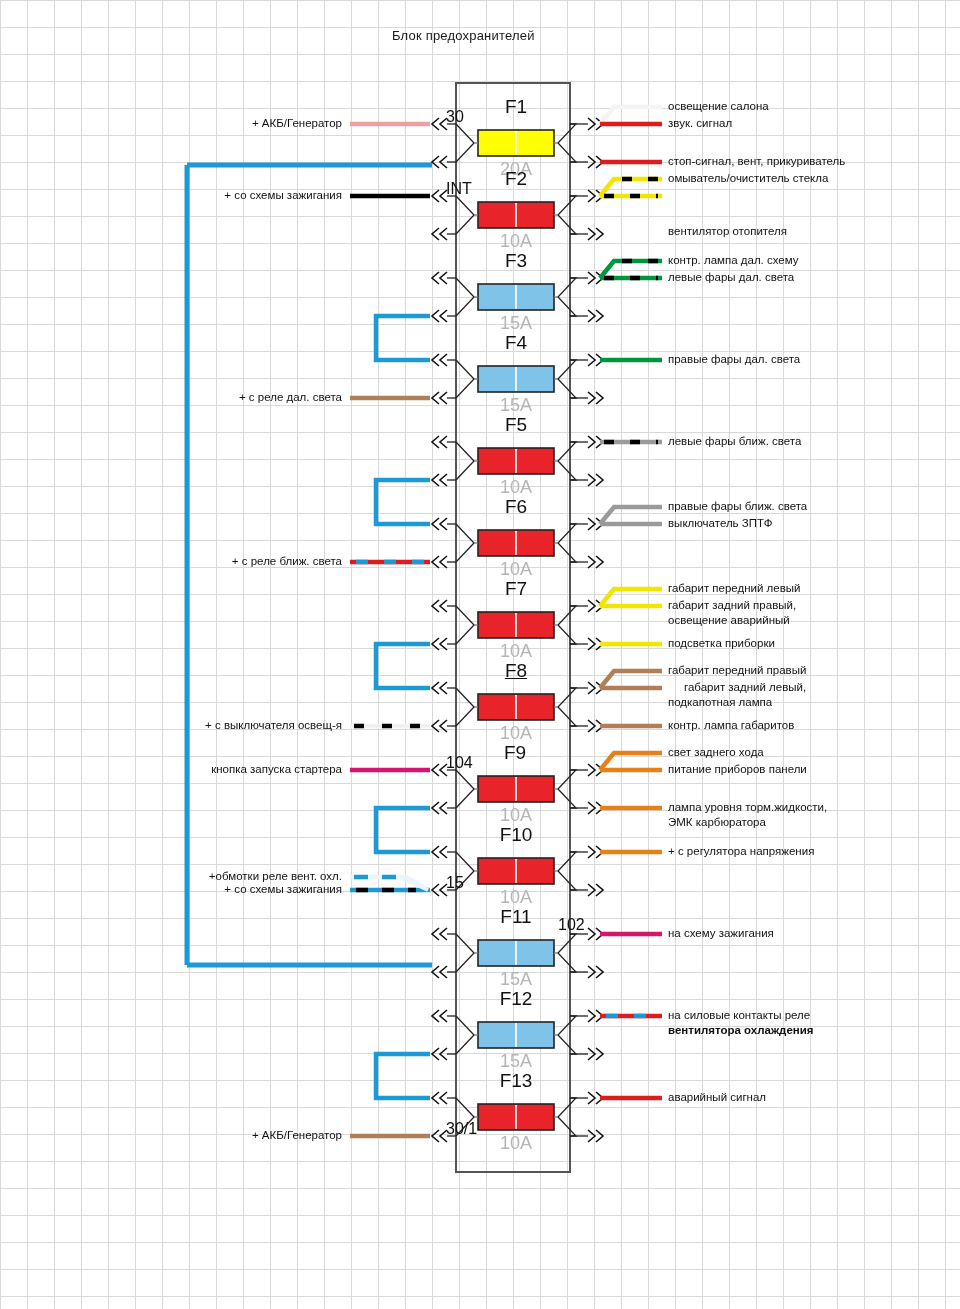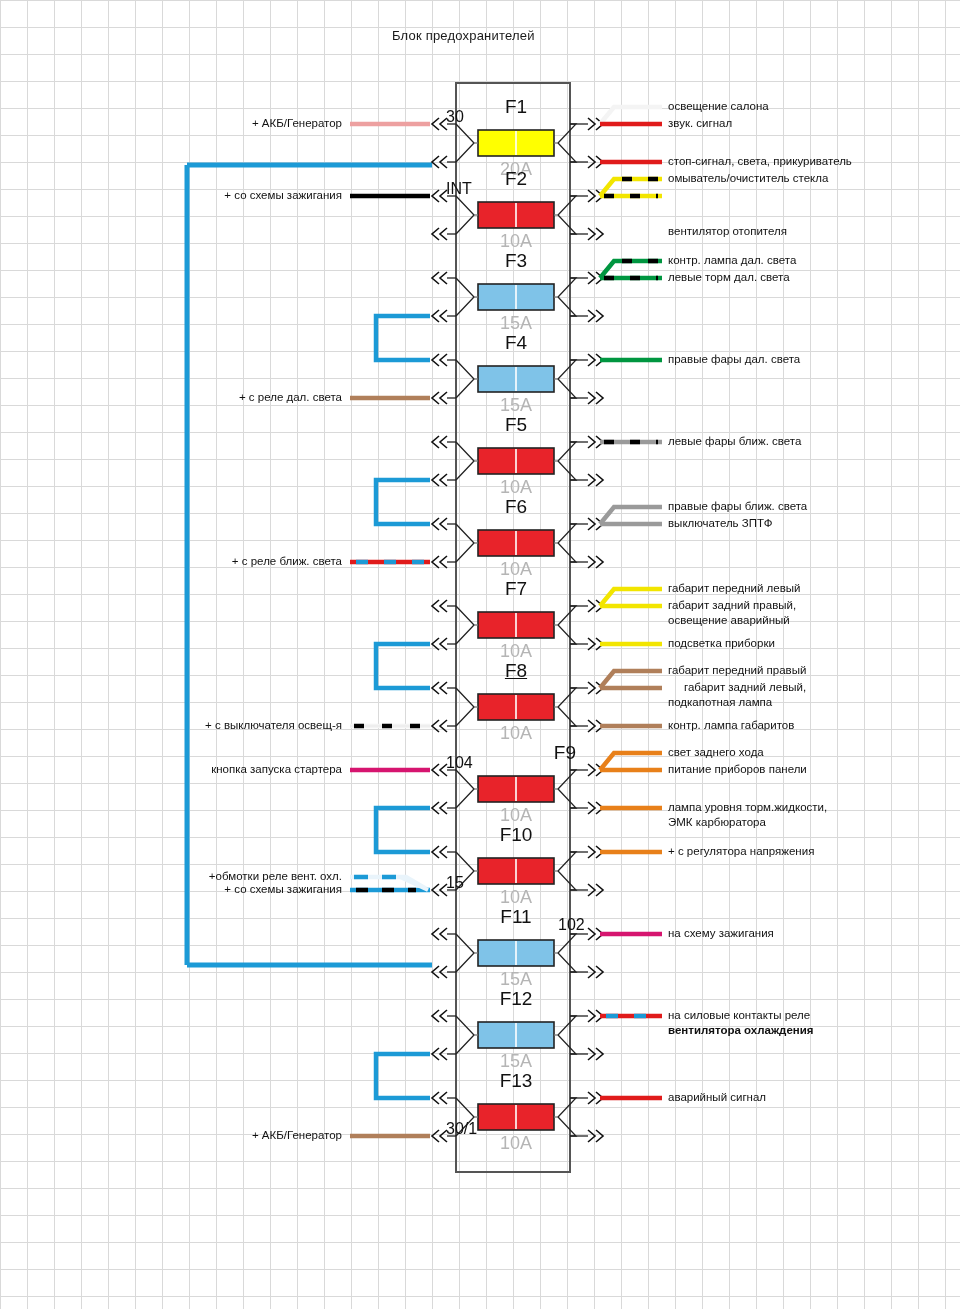--- a/index.html
+++ b/index.html
@@ -428,31 +428,31 @@
       <polyline points="400,877 428,890" fill="none" stroke="#e9f4fb" stroke-width="4"></polyline>
     </svg>
 
   <div id="overlay">
       <div class="fname" style="left: 471px; top: 96px;">F1</div>
       <div class="famp" style="left: 471px; top: 159px;">20A</div>
       <div class="lbl r" style="right: 618px; top: 116px;">+ АКБ/Генератор</div>
       <div class="pinnum" style="left: 446px; top: 108px;">30</div>
       <div class="lbl" style="left: 668px; top: 99px;">освещение салона</div>
       <div class="lbl" style="left: 668px; top: 116px;">звук. сигнал</div>
-      <div class="lbl" style="left: 668px; top: 154px;">стоп-сигнал, света, прикуриватель</div>
+      <div class="lbl" style="left: 668px; top: 154px;">стоп-сигнал, вент, прикуриватель</div>
       <div class="fname" style="left: 471px; top: 168px;">F2</div>
       <div class="famp" style="left: 471px; top: 231px;">10A</div>
       <div class="lbl r" style="right: 618px; top: 188px;">+ со схемы зажигания</div>
       <div class="pinnum" style="left: 446px; top: 180px;">INT</div>
       <div class="lbl" style="left: 668px; top: 171px;">омыватель/очиститель стекла</div>
       <div class="lbl" style="left: 668px; top: 188px; margin-top: 36px;">вентилятор отопителя</div>
       <div class="fname" style="left: 471px; top: 250px;">F3</div>
       <div class="famp" style="left: 471px; top: 313px;">15A</div>
-      <div class="lbl" style="left: 668px; top: 253px;">контр. лампа дал. света</div>
-      <div class="lbl" style="left: 668px; top: 270px;">левые торм дал. света</div>
+      <div class="lbl" style="left: 668px; top: 253px;">контр. лампа дал. схему</div>
+      <div class="lbl" style="left: 668px; top: 270px;">левые фары дал. света</div>
       <div class="fname" style="left: 471px; top: 332px;">F4</div>
       <div class="famp" style="left: 471px; top: 395px;">15A</div>
       <div class="lbl r" style="right: 618px; top: 390px;">+ с реле дал. света</div>
       <div class="lbl" style="left: 668px; top: 352px;">правые фары дал. света</div>
       <div class="fname" style="left: 471px; top: 414px;">F5</div>
       <div class="famp" style="left: 471px; top: 477px;">10A</div>
       <div class="lbl" style="left: 668px; top: 434px;">левые фары ближ. света</div>
       <div class="fname" style="left: 471px; top: 496px;">F6</div>
       <div class="famp" style="left: 471px; top: 559px;">10A</div>
       <div class="lbl r" style="right: 618px; top: 554px;">+ с реле ближ. света</div>
@@ -464,21 +464,21 @@
       <div class="lbl" style="left: 668px; top: 598px;">габарит задний правый,</div>
       <div class="lbl" style="left: 668px; top: 613px;">освещение аварийный</div>
       <div class="lbl" style="left: 668px; top: 636px;">подсветка приборки</div>
       <div class="fname" style="left: 471px; top: 660px; text-decoration: underline;">F8</div>
       <div class="famp" style="left: 471px; top: 723px;">10A</div>
       <div class="lbl r" style="right: 618px; top: 718px;">+ с выключателя освещ-я</div>
       <div class="lbl" style="left: 668px; top: 663px;">габарит передний правый</div>
       <div class="lbl" style="left: 684px; top: 680px;">габарит задний левый,</div>
       <div class="lbl" style="left: 668px; top: 695px;">подкапотная лампа</div>
       <div class="lbl" style="left: 668px; top: 718px;">контр. лампа габаритов</div>
-      <div class="fname" style="left: 486px; top: 742px; text-align: right;">F9</div>
+      <div class="fname" style="left: 470px; top: 742px;">F9</div>
       <div class="famp" style="left: 471px; top: 805px;">10A</div>
       <div class="lbl r" style="right: 618px; top: 762px;">кнопка запуска стартера</div>
       <div class="pinnum" style="left: 446px; top: 754px;">104</div>
       <div class="lbl" style="left: 668px; top: 745px;">свет заднего хода</div>
       <div class="lbl" style="left: 668px; top: 762px;">питание приборов панели</div>
       <div class="lbl" style="left: 668px; top: 800px;">лампа уровня торм.жидкости,</div>
       <div class="lbl" style="left: 668px; top: 815px;">ЭМК карбюратора</div>
       <div class="fname" style="left: 471px; top: 824px;">F10</div>
       <div class="famp" style="left: 471px; top: 887px;">10A</div>
       <div class="lbl r" style="right: 618px; top: 869px;">+обмотки реле вент. охл.</div>

